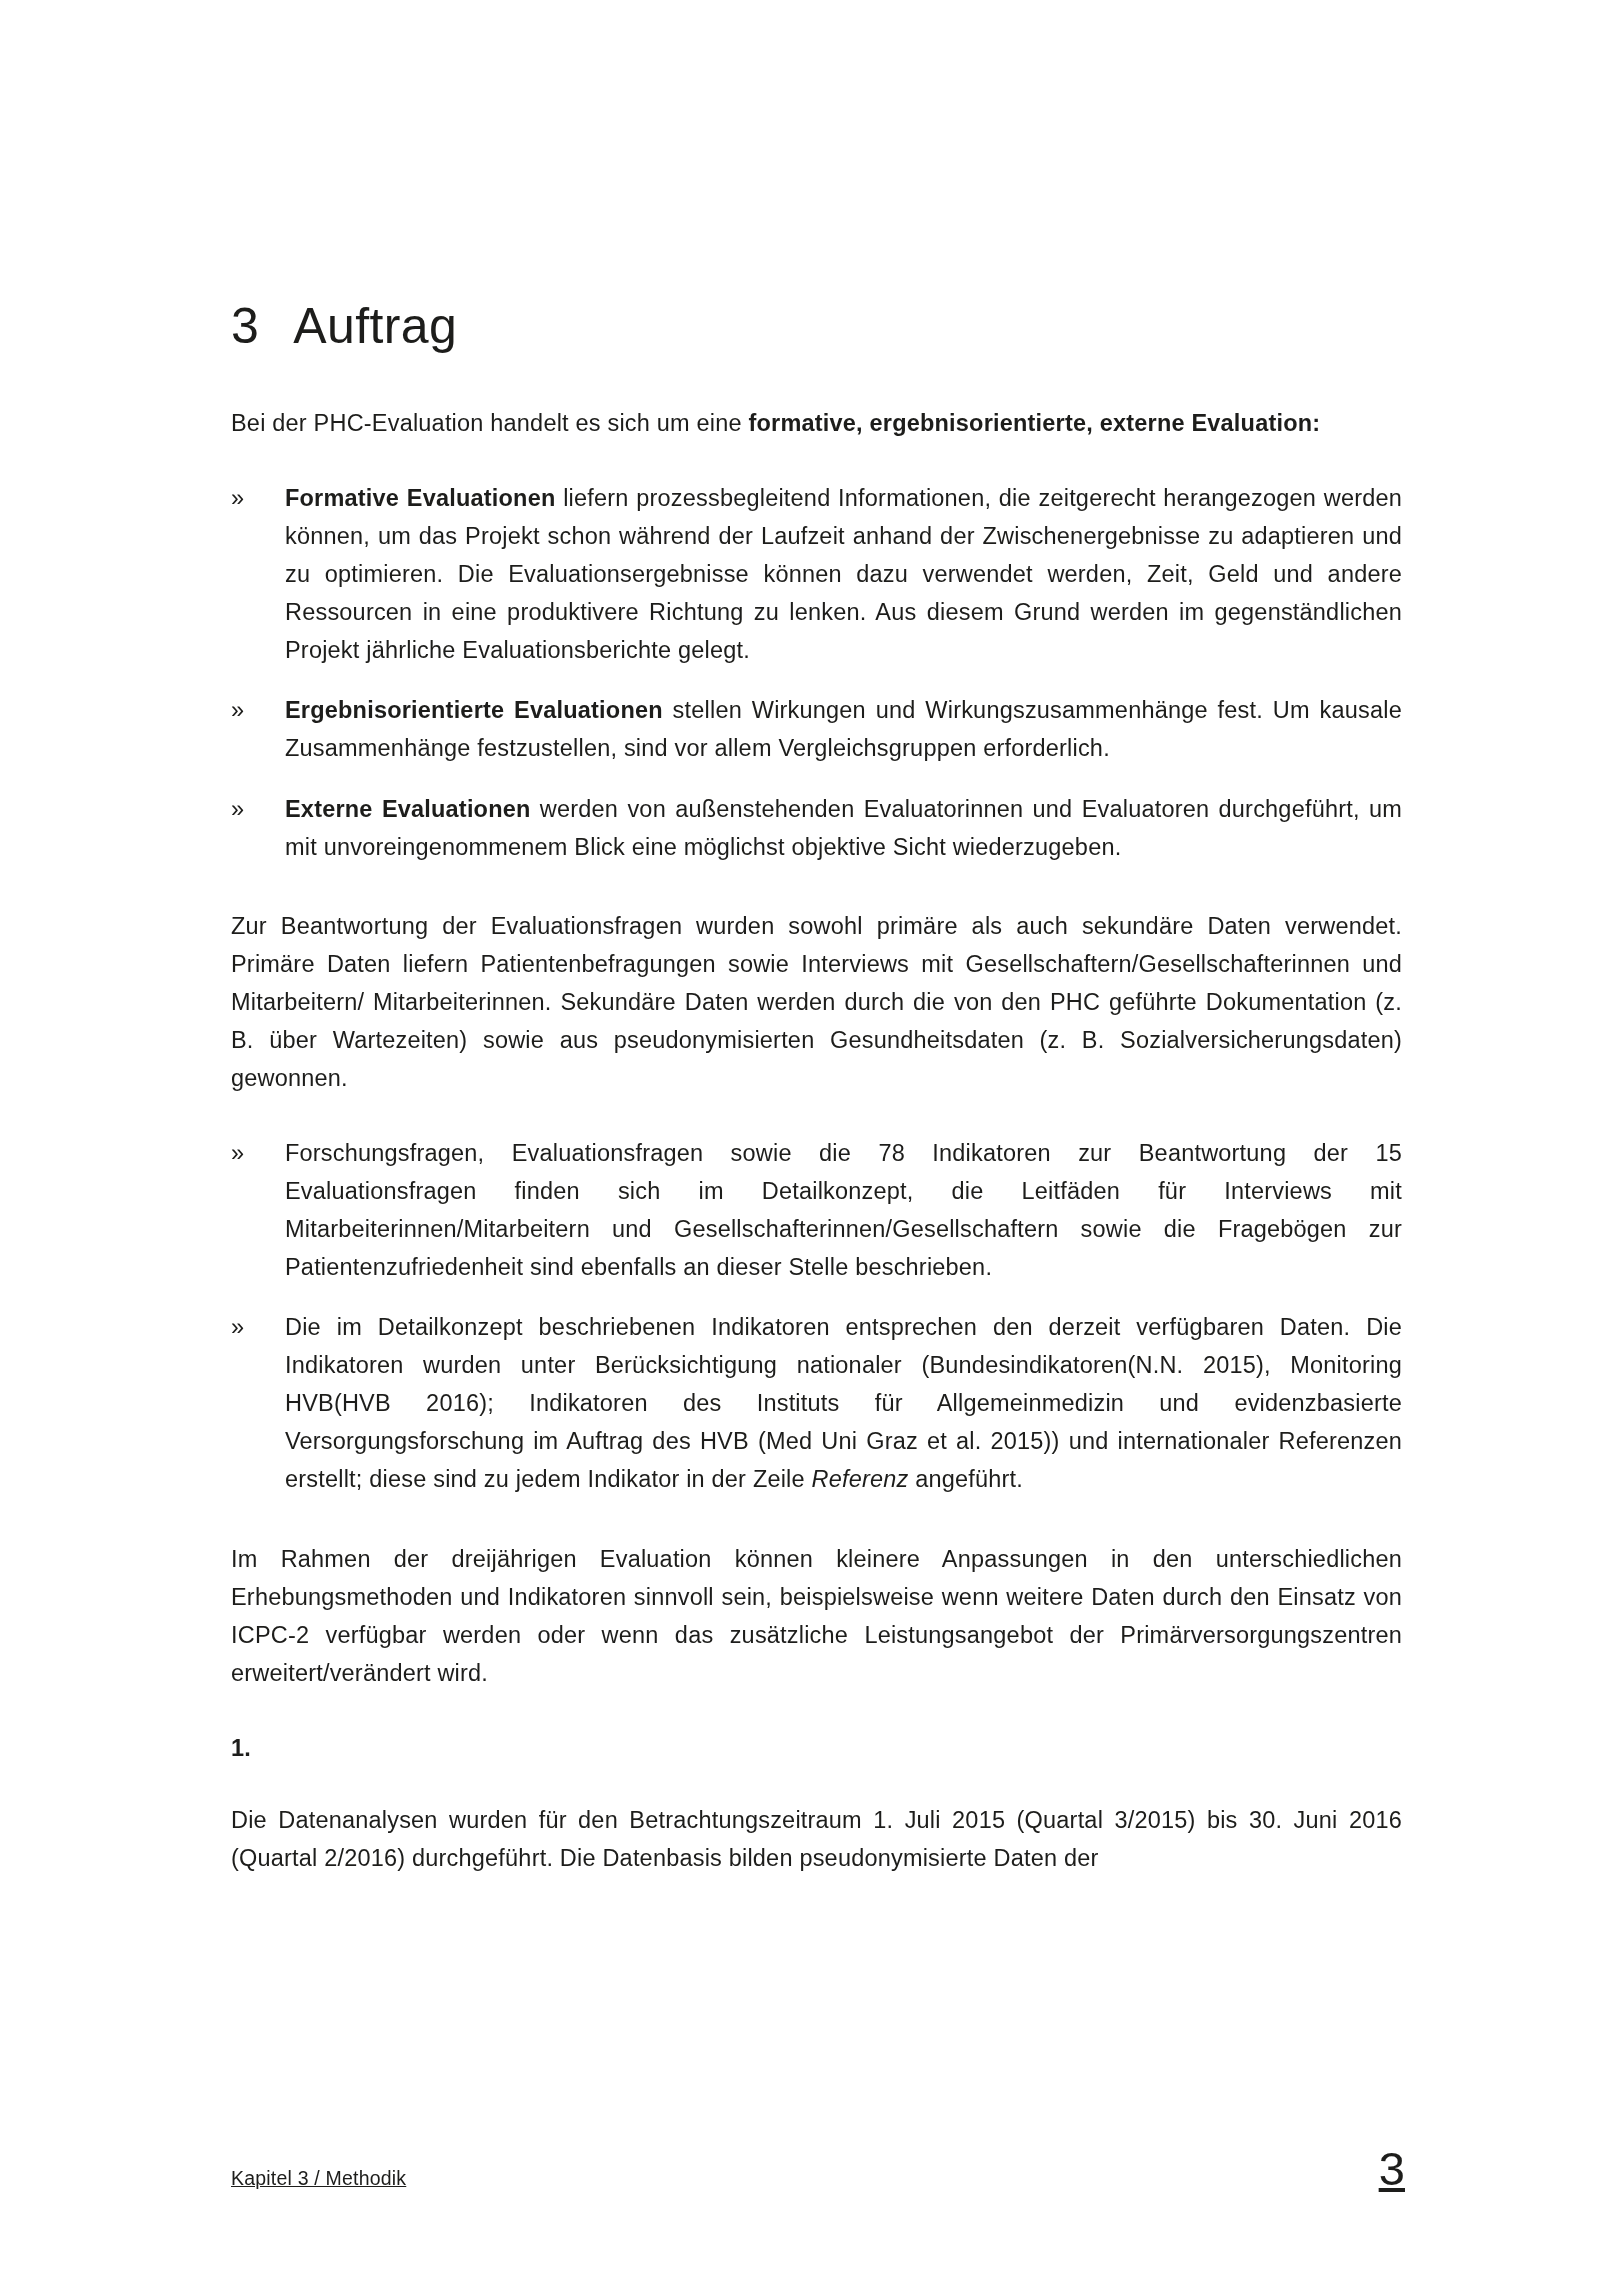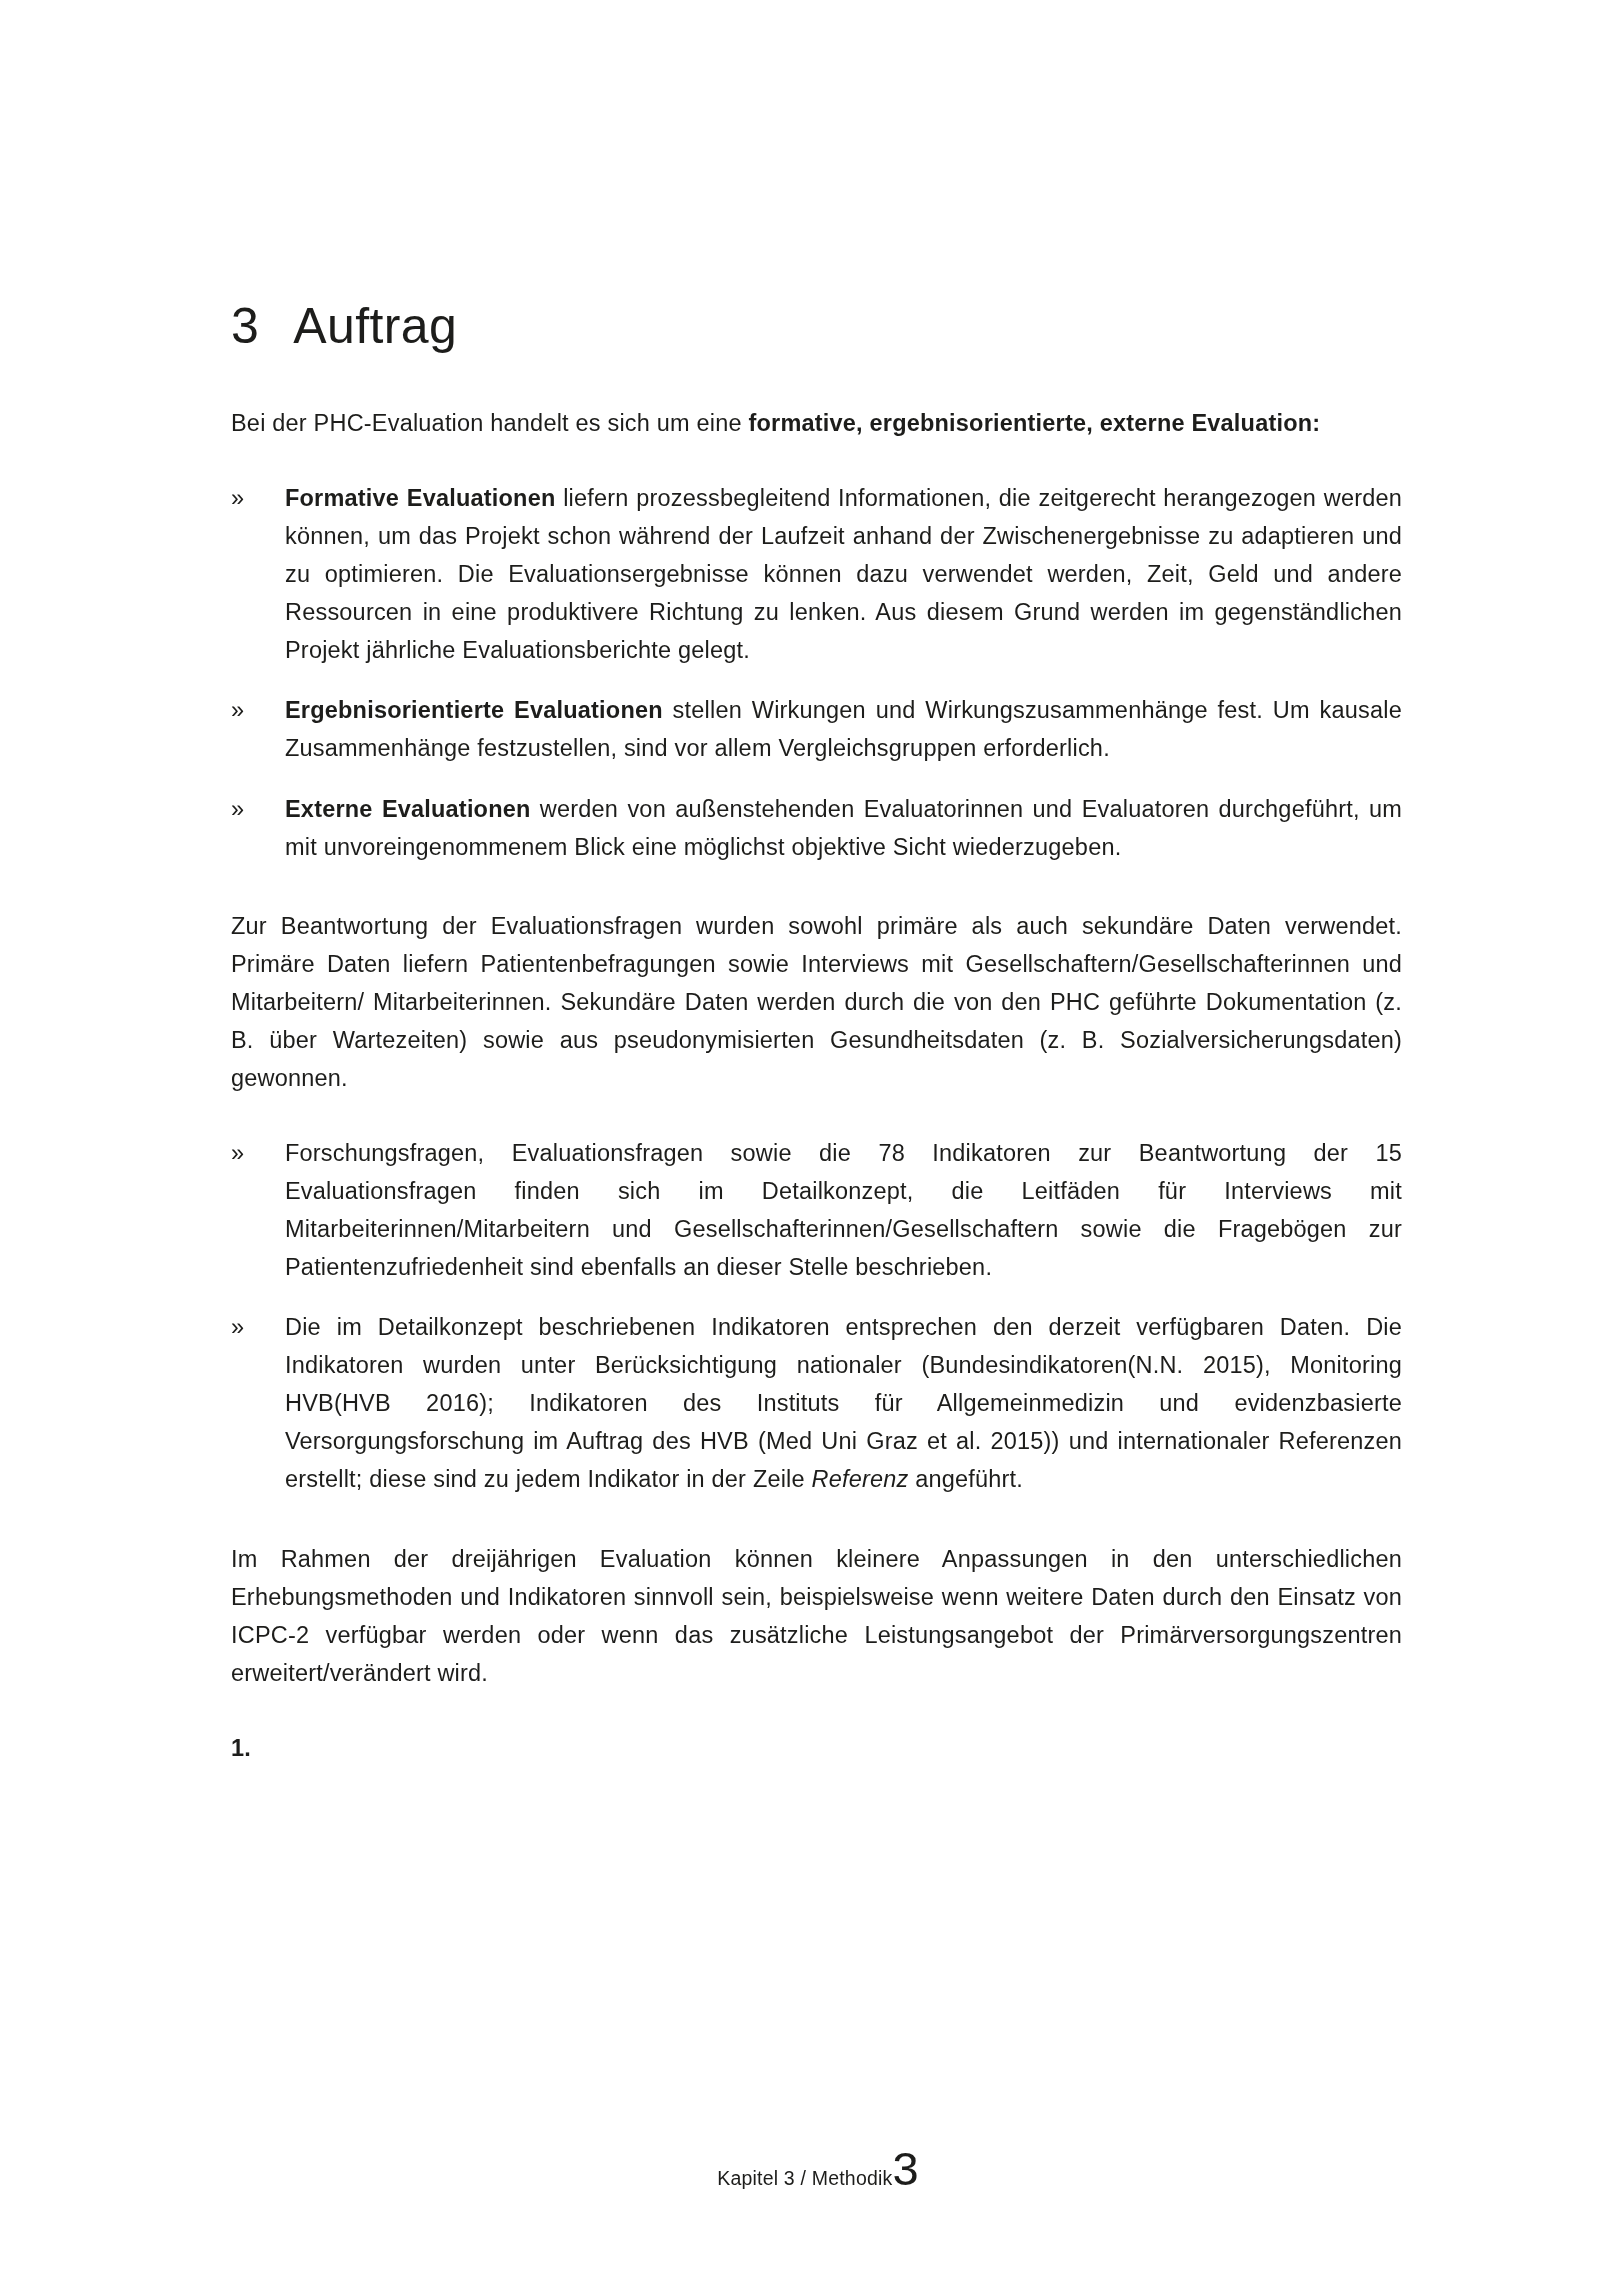--- a/index.html
+++ b/index.html
@@ -64,22 +64,23 @@
   .numbered-heading .num {
     flex: 0 0 54px;
     width: 54px;
   }
   .page-footer {
     position: absolute;
     left: 231px;
     right: 218px;
     bottom: 88px;
     display: flex;
-    justify-content: center;
+    justify-content: space-between;
     align-items: baseline;
+    text-decoration: underline;
   }
   .footer-label {
     font-size: 19.5px;
     letter-spacing: 0.2px;
   }
   .footer-pagenum {
     font-size: 47px;
     font-weight: 400;
   }
 </style>
@@ -124,20 +125,21 @@
     </div>
   </div>
 
   <p class="para">Im Rahmen der dreijährigen Evaluation können kleinere Anpassungen in den unterschiedlichen Erhebungsmethoden und Indikatoren sinnvoll sein, beispielsweise wenn weitere Daten durch den Einsatz von ICPC-2 verfügbar werden oder wenn das zusätzliche Leistungsangebot der Primärversorgungszentren erweitert/verändert wird.</p>
 
 
   <div class="numbered-heading">
     <span class="num">1.</span>
   </div>
 
+  <p class="para">Die Datenanalysen wurden für den Betrachtungszeitraum 1. Juli 2015 (Quartal 3/2015) bis 30. Juni 2016 (Quartal 2/2016) durchgeführt. Die Datenbasis bilden pseudonymisierte Daten der</p>
 
   <div class="page-footer">
     <span class="footer-label">Kapitel 3 / Methodik</span>
     <span class="footer-pagenum">3</span>
   </div>
 
 </div>
 
 
 </body></html>

